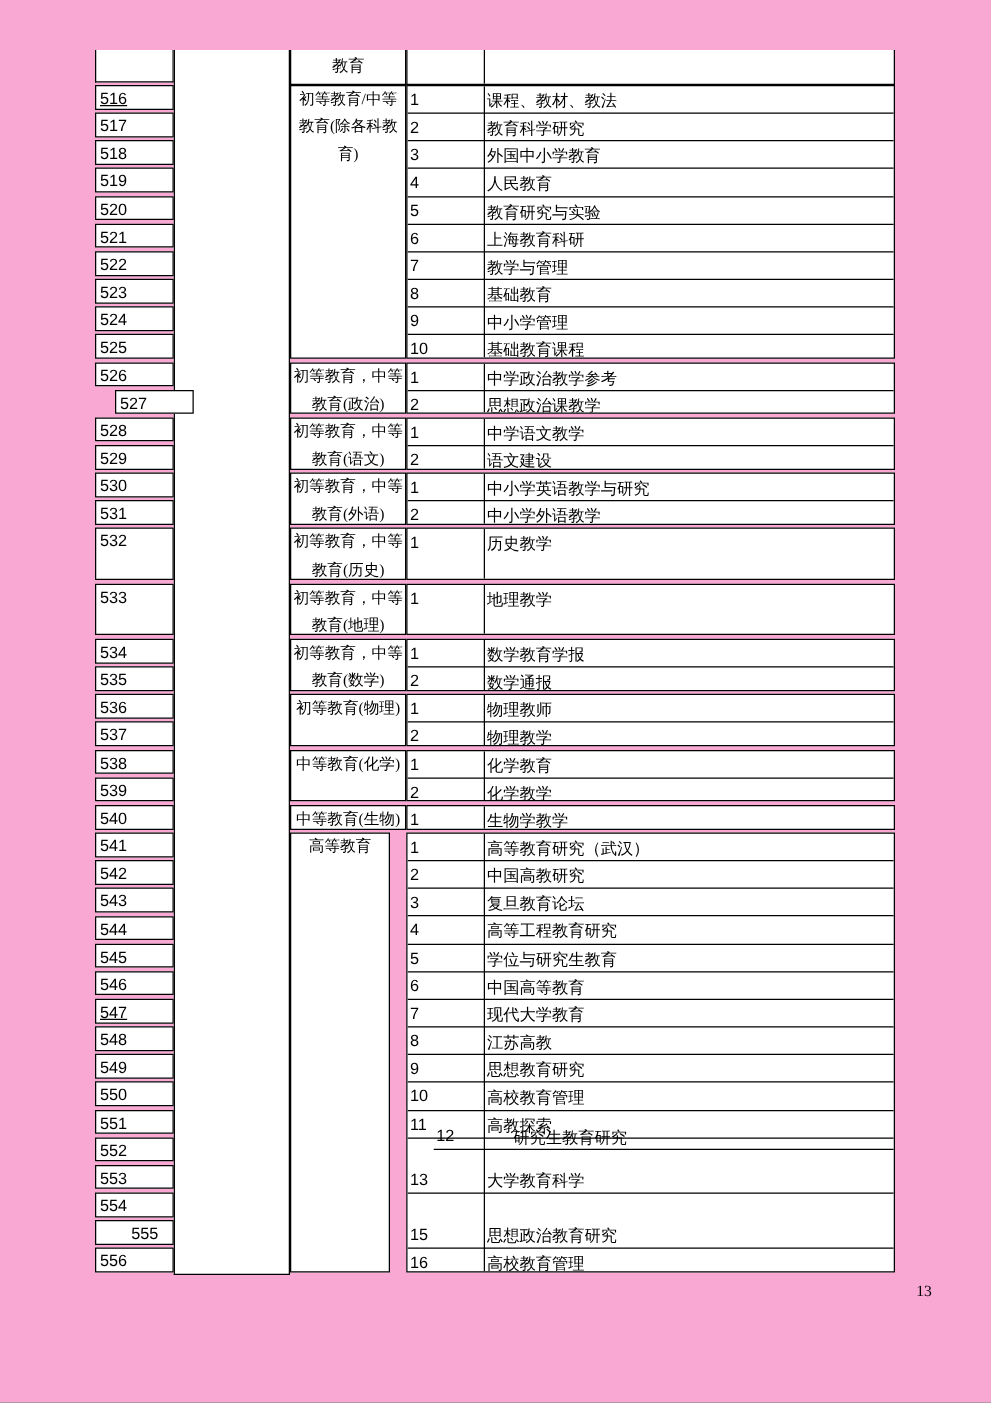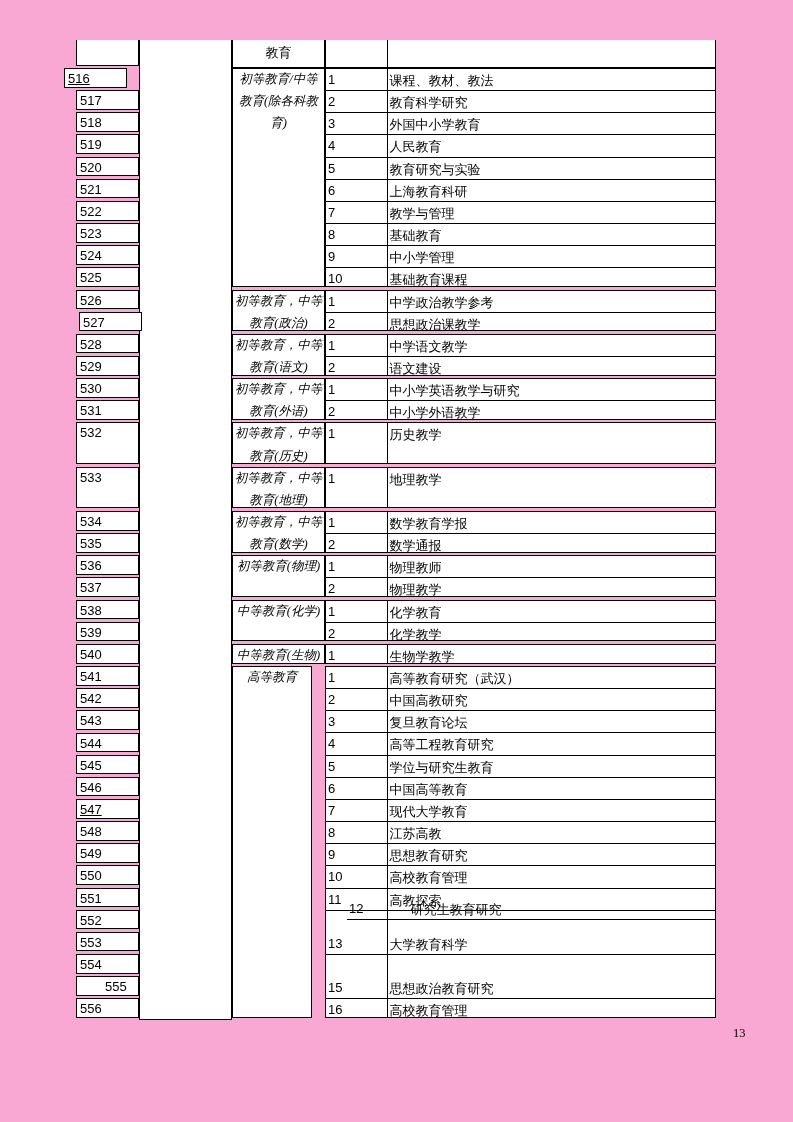--- a/index.html
+++ b/index.html
@@ -1,21 +1,21 @@
 <!DOCTYPE html>
 <html><head>
 <meta charset="utf-8">
 <style>
   html,body{margin:0;padding:0;background:#888;}
   #page{position:relative;width:793px;height:1122px;background:#f9a8d4;overflow:hidden;
         font-family:"Liberation Serif","DejaVu Serif",serif;color:#000;}
   .cell{position:absolute;box-sizing:border-box;border:1.5px solid #000;background:#fff;overflow:hidden;}
   .noTop{border-top:none !important;}
   .num{font-family:"Liberation Sans","DejaVu Sans",sans-serif;font-size:13px;padding:2px 0 0 3px;}
-  .catcell{font-size:12.5px;text-align:center;font-style:italic;}
+  .catcell{font-size:12.5px;text-align:center;}
   .catline{height:22.15px;line-height:21px;white-space:nowrap;}
   .rowline{position:absolute;left:0;right:0;box-sizing:border-box;}
   .divided{border-bottom:1.5px solid #000;}
   .seq{position:absolute;left:2px;top:2px;font-family:"Liberation Sans","DejaVu Sans",sans-serif;font-size:13px;line-height:17px;}
   .jr{position:absolute;left:63.5px;top:3px;font-size:13px;line-height:17px;white-space:nowrap;}
   .vdiv{position:absolute;top:0;bottom:0;width:1.5px;background:#000;}
   .partialcat{font-size:13px;text-align:center;padding-top:4px;}
   #pageno{position:absolute;left:733px;top:1026px;font-size:12.5px;
           font-family:"Liberation Serif","DejaVu Serif",serif;}
 </style>
@@ -71,21 +71,21 @@
         </div>
         <div class="rowline divided" style="top: 177.2px; height: 22.15px;">
           <span class="seq">9</span>
           <span class="jr">中小学管理</span>
         </div>
         <div class="rowline" style="top: 199.35px; height: 16.65px;">
           <span class="seq">10</span>
           <span class="jr">基础教育课程</span>
         </div>
       </div>
-      <div class="cell num" style="left: 64px; top: 68px; width: 63px; height: 19.65px; text-decoration: underline;">516</div>
+      <div class="cell num" style="left: 76px; top: 68px; width: 63px; height: 19.65px; text-decoration: underline;">516</div>
       <div class="cell num" style="left: 76px; top: 90.15px; width: 63px; height: 19.65px;">517</div>
       <div class="cell num" style="left: 76px; top: 112.3px; width: 63px; height: 19.65px;">518</div>
       <div class="cell num" style="left: 76px; top: 134.45px; width: 63px; height: 19.65px;">519</div>
       <div class="cell num" style="left: 76px; top: 156.6px; width: 63px; height: 19.65px;">520</div>
       <div class="cell num" style="left: 76px; top: 178.75px; width: 63px; height: 19.65px;">521</div>
       <div class="cell num" style="left: 76px; top: 200.9px; width: 63px; height: 19.65px;">522</div>
       <div class="cell num" style="left: 76px; top: 223.05px; width: 63px; height: 19.65px;">523</div>
       <div class="cell num" style="left: 76px; top: 245.2px; width: 63px; height: 19.65px;">524</div>
       <div class="cell num" style="left: 76px; top: 267.35px; width: 63px; height: 19.65px;">525</div>
       <div class="cell catcell" style="left: 232px; top: 289.5px; width: 93px; height: 41.8px;">
@@ -97,21 +97,21 @@
         <div class="rowline divided" style="top: 0px; height: 22.15px;">
           <span class="seq">1</span>
           <span class="jr">中学政治教学参考</span>
         </div>
         <div class="rowline" style="top: 22.15px; height: 16.65px;">
           <span class="seq">2</span>
           <span class="jr">思想政治课教学</span>
         </div>
       </div>
       <div class="cell num" style="left: 76px; top: 289.5px; width: 63px; height: 19.65px;">526</div>
-      <div class="cell num" style="left: 79px; top: 311.65px; width: 63px; height: 19.65px;">527</div>
+      <div class="cell num" style="left: 92px; top: 311.65px; width: 63px; height: 19.65px;">527</div>
       <div class="cell catcell" style="left: 232px; top: 333.8px; width: 93px; height: 41.8px;">
         <div class="catline">初等教育，中等</div>
         <div class="catline">教育(语文)</div>
       </div>
       <div class="cell" style="left: 325px; top: 333.8px; width: 391px; height: 41.8px;">
         <div class="vdiv" style="left: 60.5px;"></div>
         <div class="rowline divided" style="top: 0px; height: 22.15px;">
           <span class="seq">1</span>
           <span class="jr">中学语文教学</span>
         </div>

